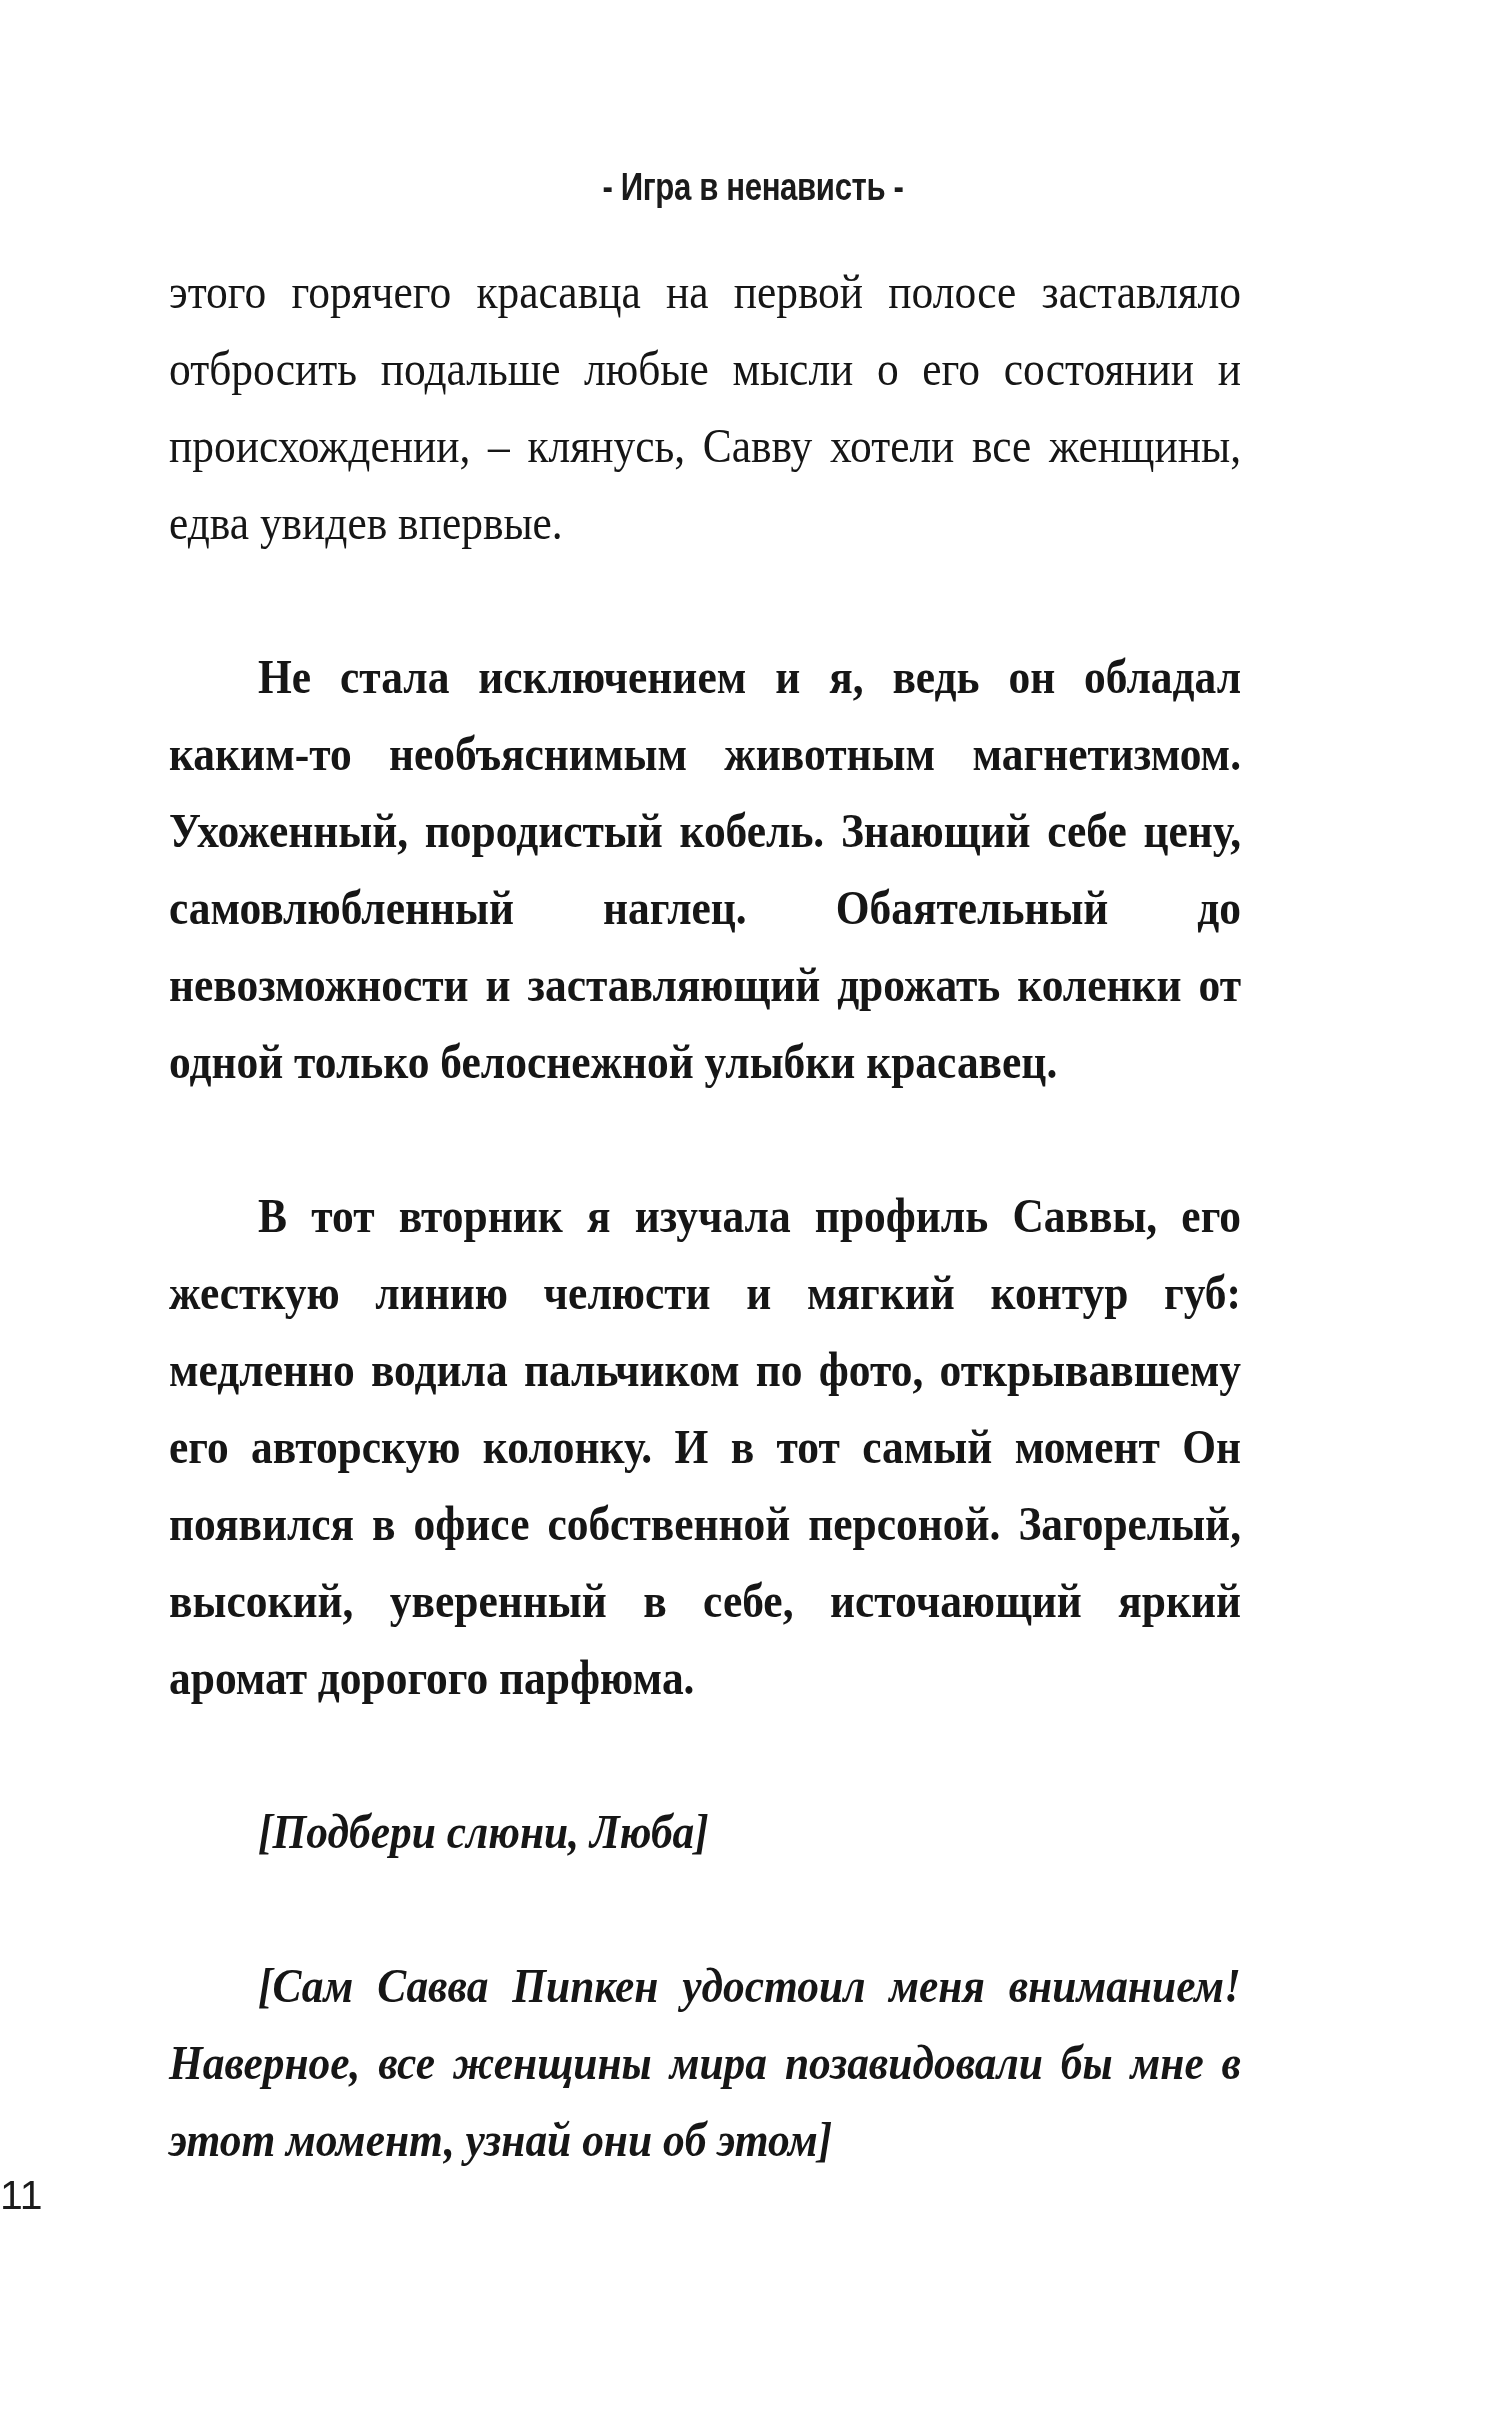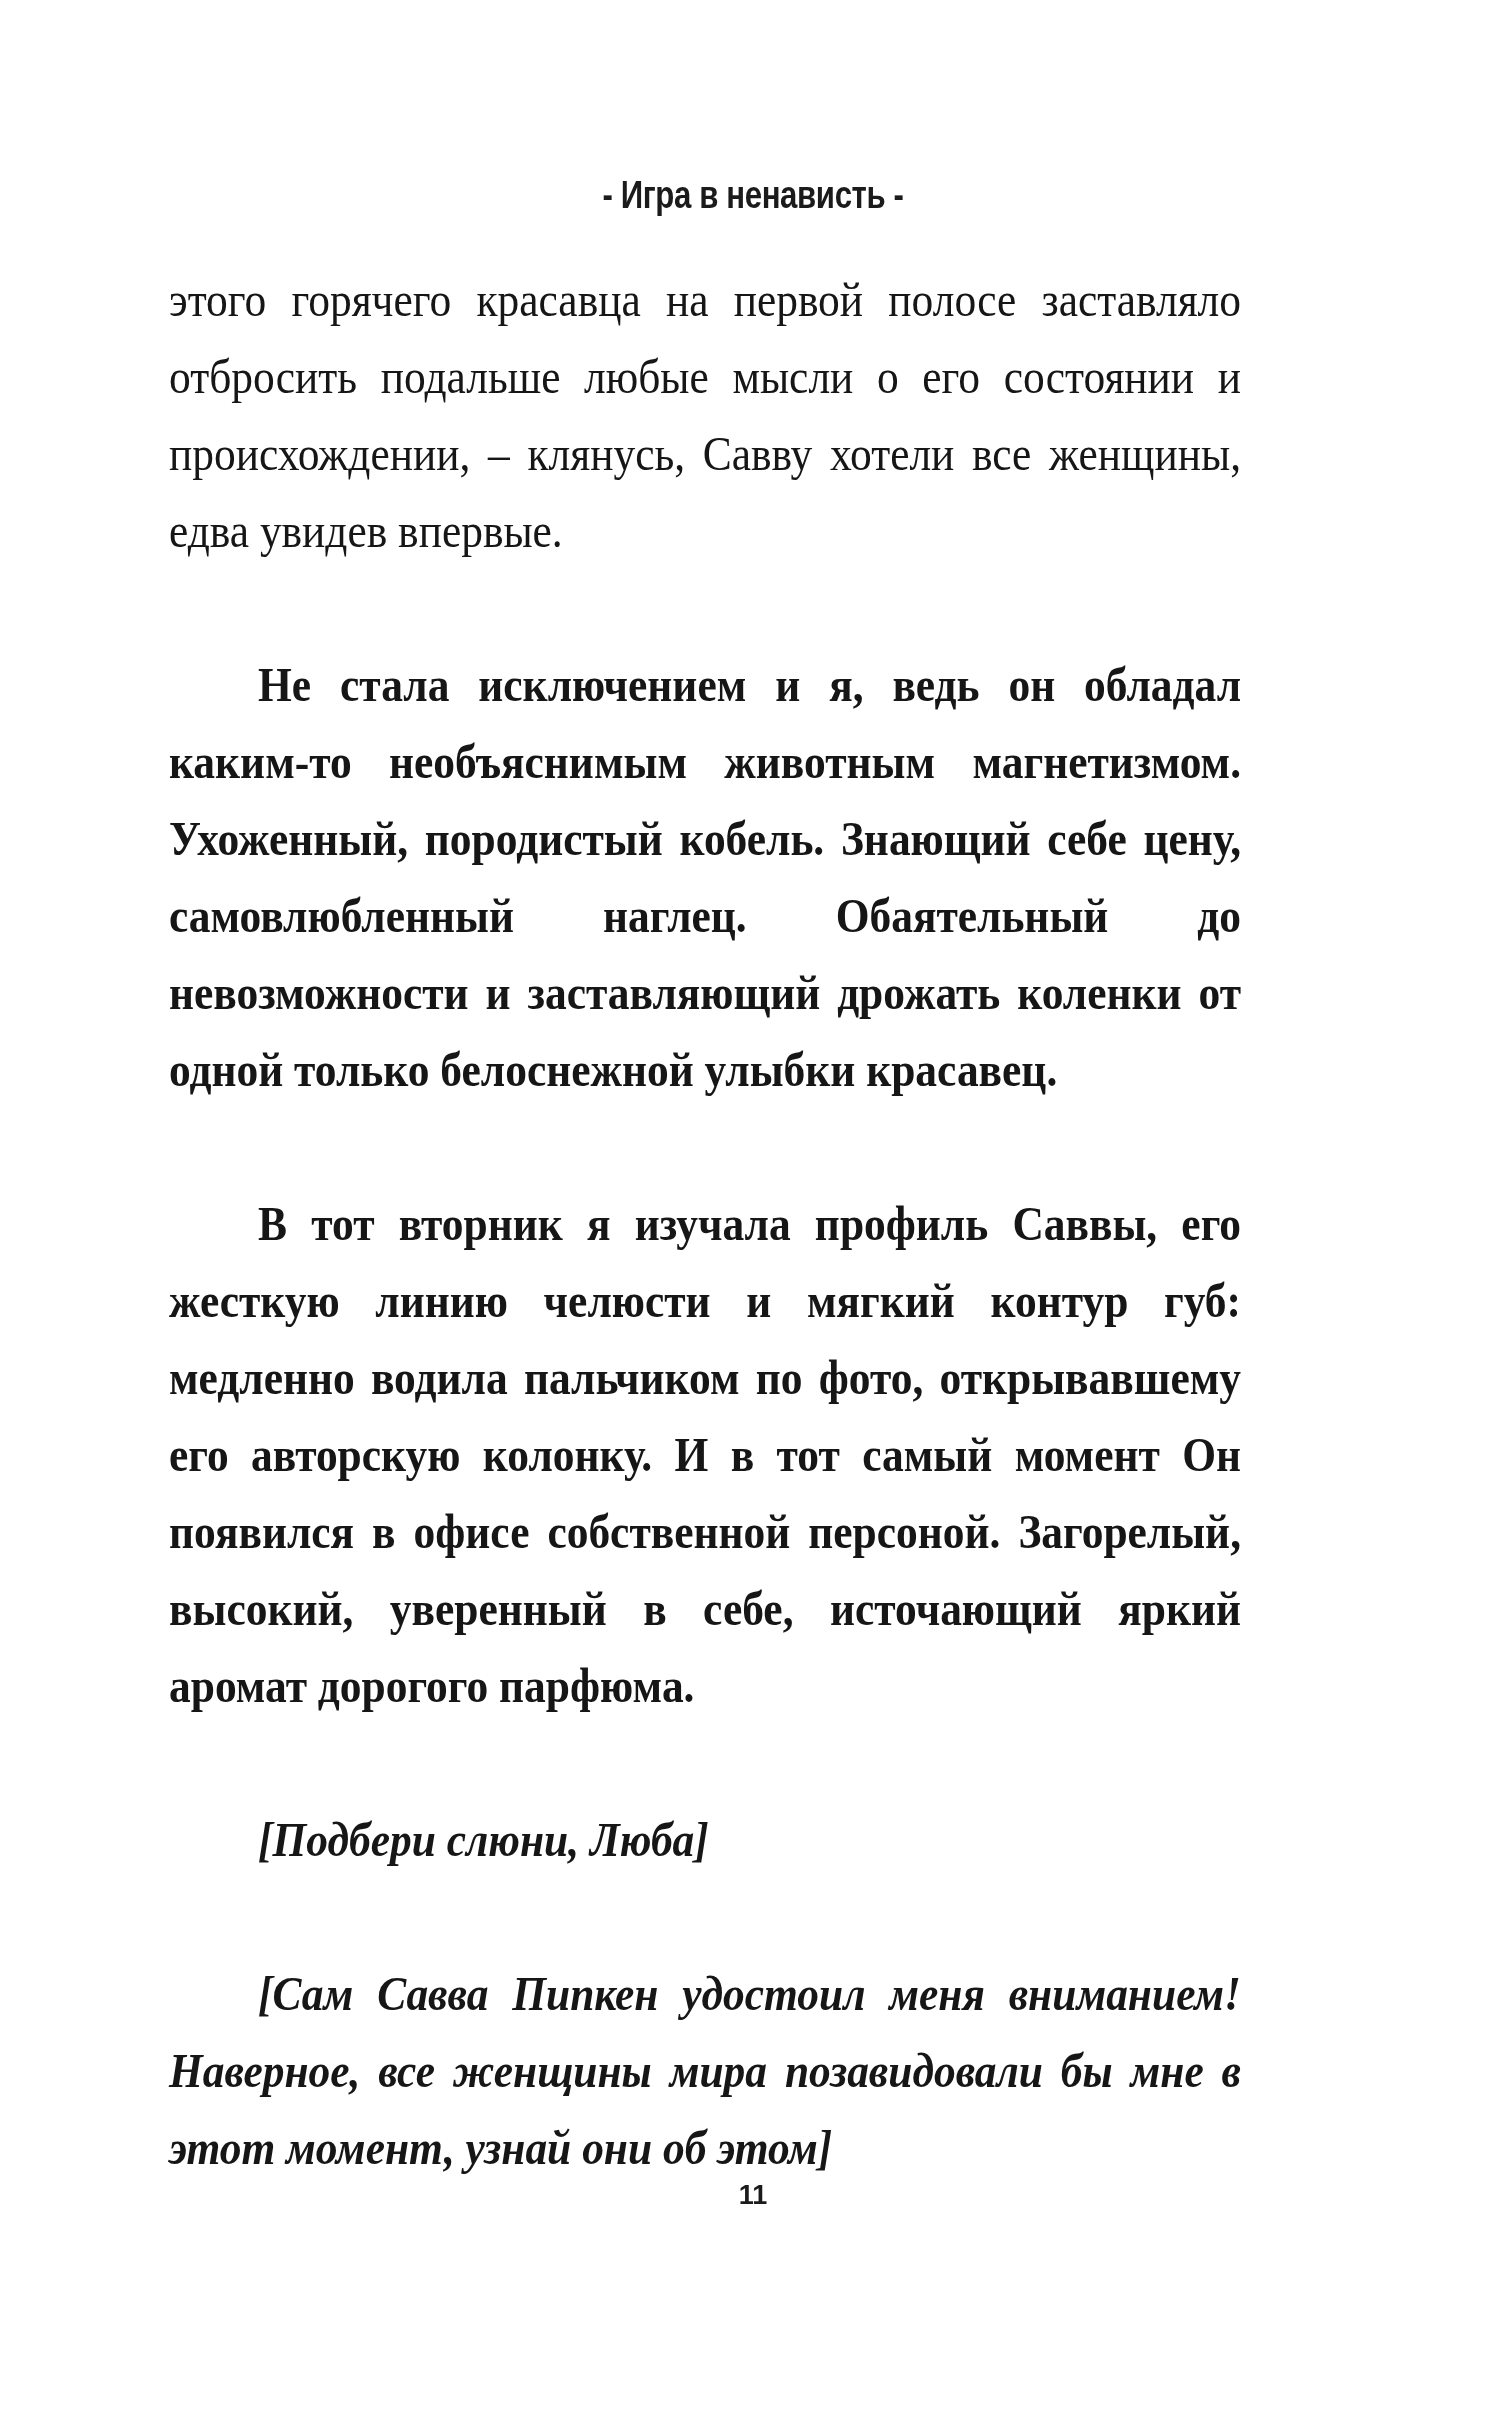--- a/index.html
+++ b/index.html
@@ -7,21 +7,21 @@
     margin: 0;
     padding: 0;
     background: #ffffff;
   }
 
   .page {
     position: relative;
     width: 1506px;
     height: 2384px;
     background: #ffffff;
-    margin: 8px auto;
+    margin: 0 auto;
     overflow: hidden;
     box-sizing: border-box;
   }
 
   
   .running-head {
     position: absolute;
     left: 0;
     right: 0;
     top: 165px;
@@ -85,24 +85,24 @@
     display: inline-block;
     width: 100%;
   }
 
   
   .folio {
     position: absolute;
     left: 0;
     right: 0;
     top: 2172px;
-    text-align: center;
+    text-align: left;
     font-family: "Liberation Sans", sans-serif;
-    font-weight: 700;
-    font-size: 27px;
+    font-weight: 400;
+    font-size: 41px;
     color: #1b1b1b;
   }
 </style>
 </head>
 <body>
 
 <div class="page">
 
   <div class="running-head">- Игра в ненависть -</div>
 

